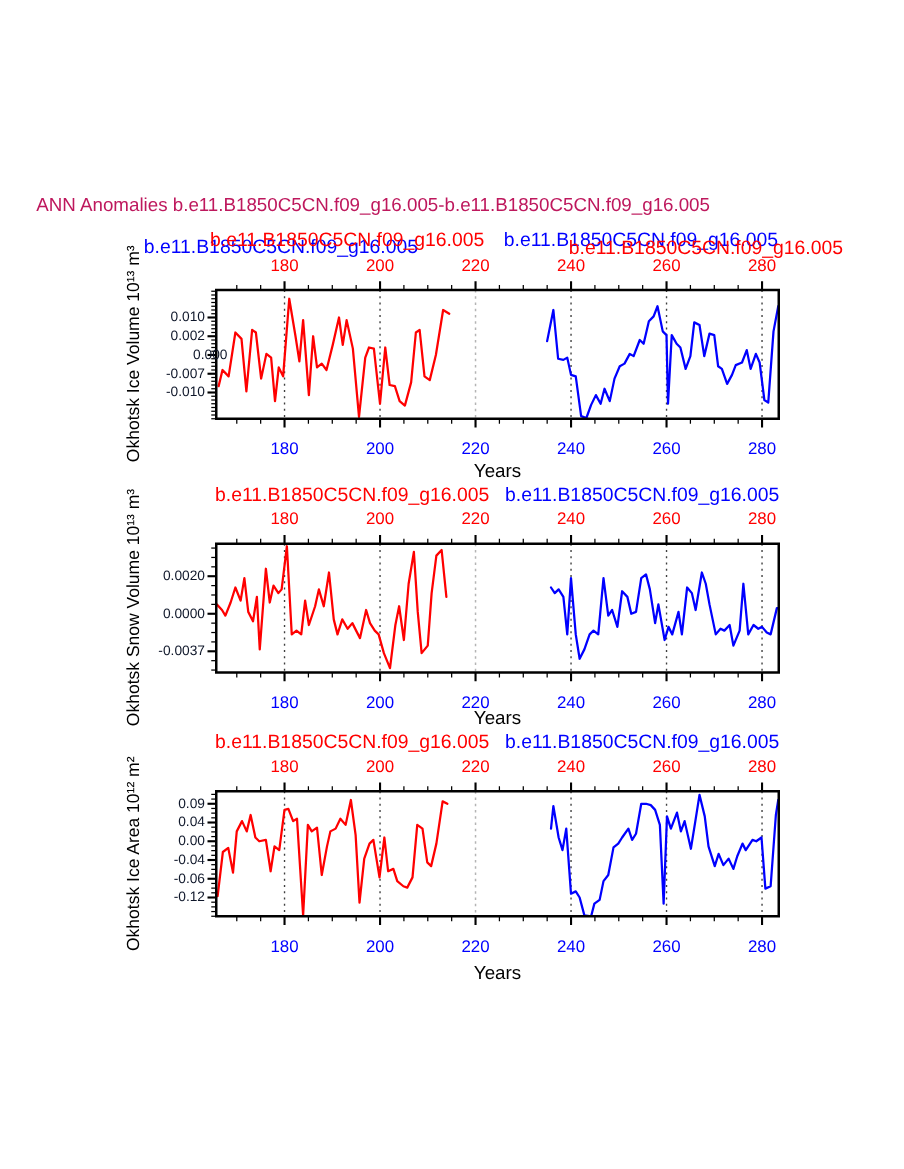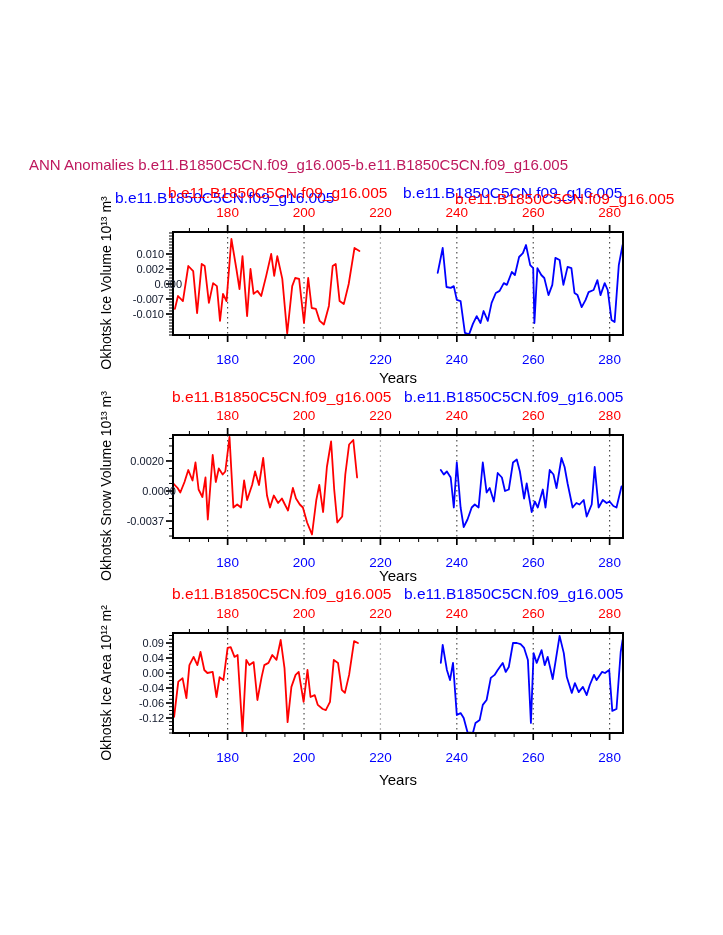--- a/index.html
+++ b/index.html
@@ -332,21 +332,21 @@
       <div class="tick blue" style="left: 304.027px; top: 562px;">200</div>
       <div class="tick red" style="left: 380.428px; top: 415px;">220</div>
       <div class="tick blue" style="left: 380.428px; top: 562px;">220</div>
       <div class="tick red" style="left: 456.829px; top: 415px;">240</div>
       <div class="tick blue" style="left: 456.829px; top: 562px;">240</div>
       <div class="tick red" style="left: 533.229px; top: 415px;">260</div>
       <div class="tick blue" style="left: 533.229px; top: 562px;">260</div>
       <div class="tick red" style="left: 609.63px; top: 415px;">280</div>
       <div class="tick blue" style="left: 609.63px; top: 562px;">280</div>
       <div class="ytick" style="left: 164px; top: 460.975px;">0.0020</div>
-      <div class="ytick" style="left: 176px; top: 491.004px;">0.0000</div>
+      <div class="ytick" style="left: 164px; top: 491.004px;">0.0000</div>
       <div class="ytick" style="left: 164px; top: 521.034px;">-0.0037</div>
       <div class="tick red" style="left: 227.626px; top: 613px;">180</div>
       <div class="tick blue" style="left: 227.626px; top: 757px;">180</div>
       <div class="tick red" style="left: 304.027px; top: 613px;">200</div>
       <div class="tick blue" style="left: 304.027px; top: 757px;">200</div>
       <div class="tick red" style="left: 380.428px; top: 613px;">220</div>
       <div class="tick blue" style="left: 380.428px; top: 757px;">220</div>
       <div class="tick red" style="left: 456.829px; top: 613px;">240</div>
       <div class="tick blue" style="left: 456.829px; top: 757px;">240</div>
       <div class="tick red" style="left: 533.229px; top: 613px;">260</div>

